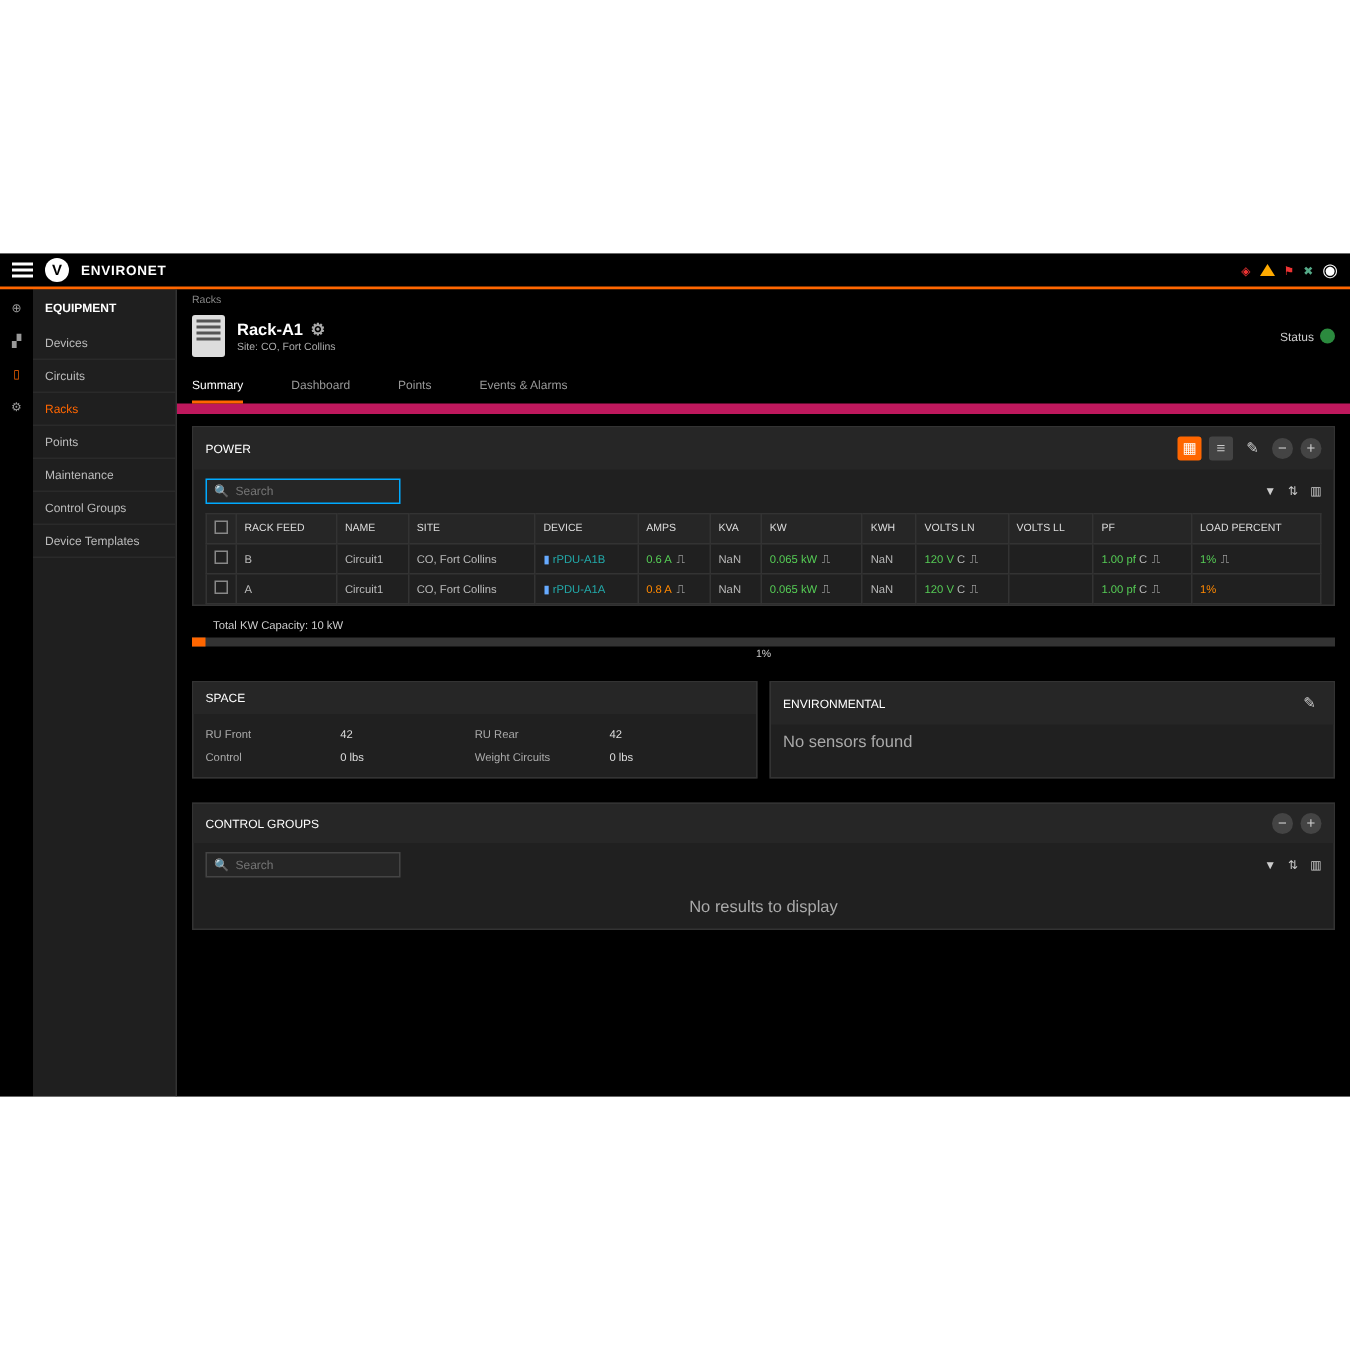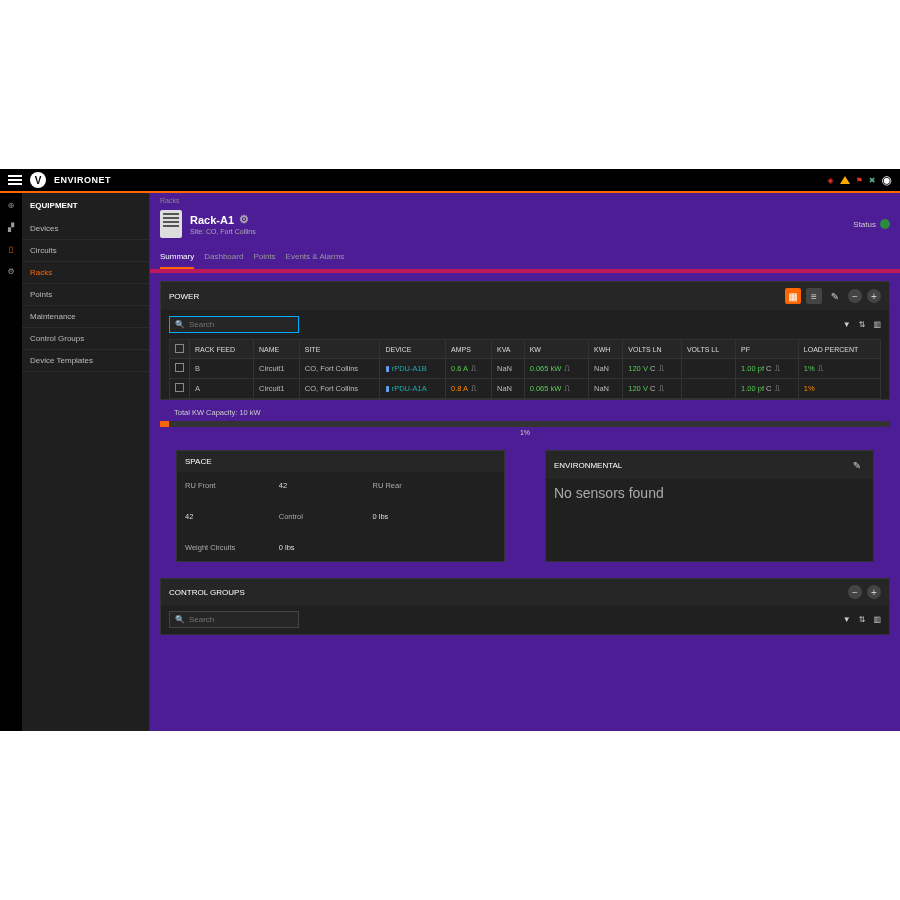--- a/index.html
+++ b/index.html
@@ -9,35 +9,35 @@
 .topbar-l{display:flex;align-items:center;gap:8px}
 .hamb{width:14px;height:10px;display:flex;flex-direction:column;justify-content:space-between;cursor:pointer}
 .hamb span{height:2px;background:#fff}
 .logo{width:16px;height:16px;border-radius:50%;background:#fff;display:flex;align-items:center;justify-content:center;color:#000;font-weight:bold;font-size:10px}
 .brand{color:#fff;font-weight:bold;font-size:9px;letter-spacing:.5px}
 .topbar-r{display:flex;align-items:center;gap:6px}
 .tri{width:0;height:0;border-left:5px solid transparent;border-right:5px solid transparent}
 .body{flex:1;display:flex;min-height:0}
 .rail{width:22px;background:#000;display:flex;flex-direction:column;align-items:center;padding-top:6px;gap:10px}
 .rail .ic{width:12px;height:12px;color:#999;cursor:pointer;display:flex;align-items:center;justify-content:center}
-.sidebar{width:128px;background:#1f1f1f;border-right:1px solid #333}
+.sidebar{width:96px;background:#1f1f1f;border-right:1px solid #333}
 .sb-hd{padding:8px 8px;font-weight:bold;color:#fff;font-size:8px}
 .sb-it{padding:6px 8px;color:#bbb;cursor:pointer;border-bottom:1px solid #2a2a2a;font-size:8px}
 .sb-it.active{color:#f60}
-.main{flex:1;overflow:auto;background:#4c1d95}
+.main{flex:1;overflow:auto;background:#000000}
 .bc{padding:4px 10px;color:#888;font-size:7px}
 .hdr{display:flex;align-items:center;justify-content:space-between;padding:2px 10px 8px 10px}
 .hdr-l{display:flex;align-items:center;gap:8px}
 .rackic{width:22px;height:28px;background:#ddd;border-radius:2px;display:flex;flex-direction:column;gap:2px;padding:3px}
 .rackic span{height:2px;background:#555}
 .title{color:#fff;font-size:11px;font-weight:bold;display:flex;align-items:center;gap:5px}
 .sub{color:#aaa;font-size:7px;margin-top:2px}
 .status{display:flex;align-items:center;gap:4px;color:#ccc;font-size:8px}
 .okdot{width:10px;height:10px;border-radius:50%;background:#2b8a3e;display:inline-block}
-.tabs{display:flex;gap:10px;padding:0 10px;border-bottom:4px solid #be185d}
+.tabs{display:flex;gap:32px;padding:0 10px;border-bottom:7px solid #be185d}
 .tab{padding:6px 0;color:#999;cursor:pointer;font-size:8px}
 .tab.active{color:#fff;border-bottom:2px solid #f60}
 .panel{margin:8px 10px;background:#202020;border:1px solid #333}
 .panel-h{display:flex;align-items:center;justify-content:space-between;padding:6px 8px;background:#262626}
 .panel-h .t{color:#fff;font-size:8px;font-weight:normal}
 .panel-h .acts{display:flex;align-items:center;gap:5px}
 .iconbtn{width:16px;height:16px;display:flex;align-items:center;justify-content:center;cursor:pointer;color:#ccc;font-size:10px;border-radius:2px}
 .iconbtn.active{background:#f60;color:#fff}
 .circ{width:14px;height:14px;border-radius:50%;background:#444;display:flex;align-items:center;justify-content:center;color:#ccc;font-size:10px;cursor:pointer}
 .srch{margin:6px 8px;display:flex;align-items:center;justify-content:space-between;gap:6px}
@@ -54,25 +54,25 @@
 .chartic{font-size:8px;color:#ccc;margin-left:3px}
 .pager{display:flex;align-items:center;justify-content:space-between;padding:5px 8px;color:#999;font-size:7.5px}
 .pager .o{color:#f60}
 .pgnav{display:flex;align-items:center;gap:4px}
 .pgnav .pg{border:1px solid #555;padding:1px 4px}
 .cap{margin:4px 24px;font-size:7.5px;color:#ccc}
 .bar{margin:2px 10px 2px 10px;height:6px;background:#333;position:relative}
 .bar-f{position:absolute;left:0;top:0;bottom:0;width:1.2%;background:#f60}
 .bar-lbl{text-align:center;font-size:7px;color:#ccc;margin-bottom:6px}
 .two{display:flex;gap:8px;margin:0 10px}
-.two .panel{flex:1;margin:8px 16px}
-.kv{display:flex;flex-wrap:wrap;padding:6px 8px;gap:16px}
+.two .panel{flex:1;margin:8px 0}
+.kv{display:flex;flex-wrap:wrap;padding:6px 8px;gap:0}
 .kv div{width:25%;padding:3px 0;font-size:7.5px;color:#aaa}
 .kv div.val{color:#ddd}
-.nores{text-align:center;padding:8px;color:#aaa;font-size:14px}
+.nores{text-align:center;padding:8px;color:#aaa;font-size:11px}
 </style>
 </head>
 <body>
 
 <div class="frame">
  <div class="topbar">
   <div class="topbar-l">
    <div class="hamb">
           <span></span>
           <span></span>
@@ -256,16 +256,17 @@
      <div class="srch-in" style="border-color:#444">
       <span>🔍</span>
       <input placeholder="Search" style="">
      </div>
      <div class="srch-r">
       <span>▼</span>
       <span>⇅</span>
       <span>▥</span>
      </div>
     </div>
+    <div class="nores">No results to display</div>
    </div>
   </div>
  </div>
 </div>
 
 </body></html>

